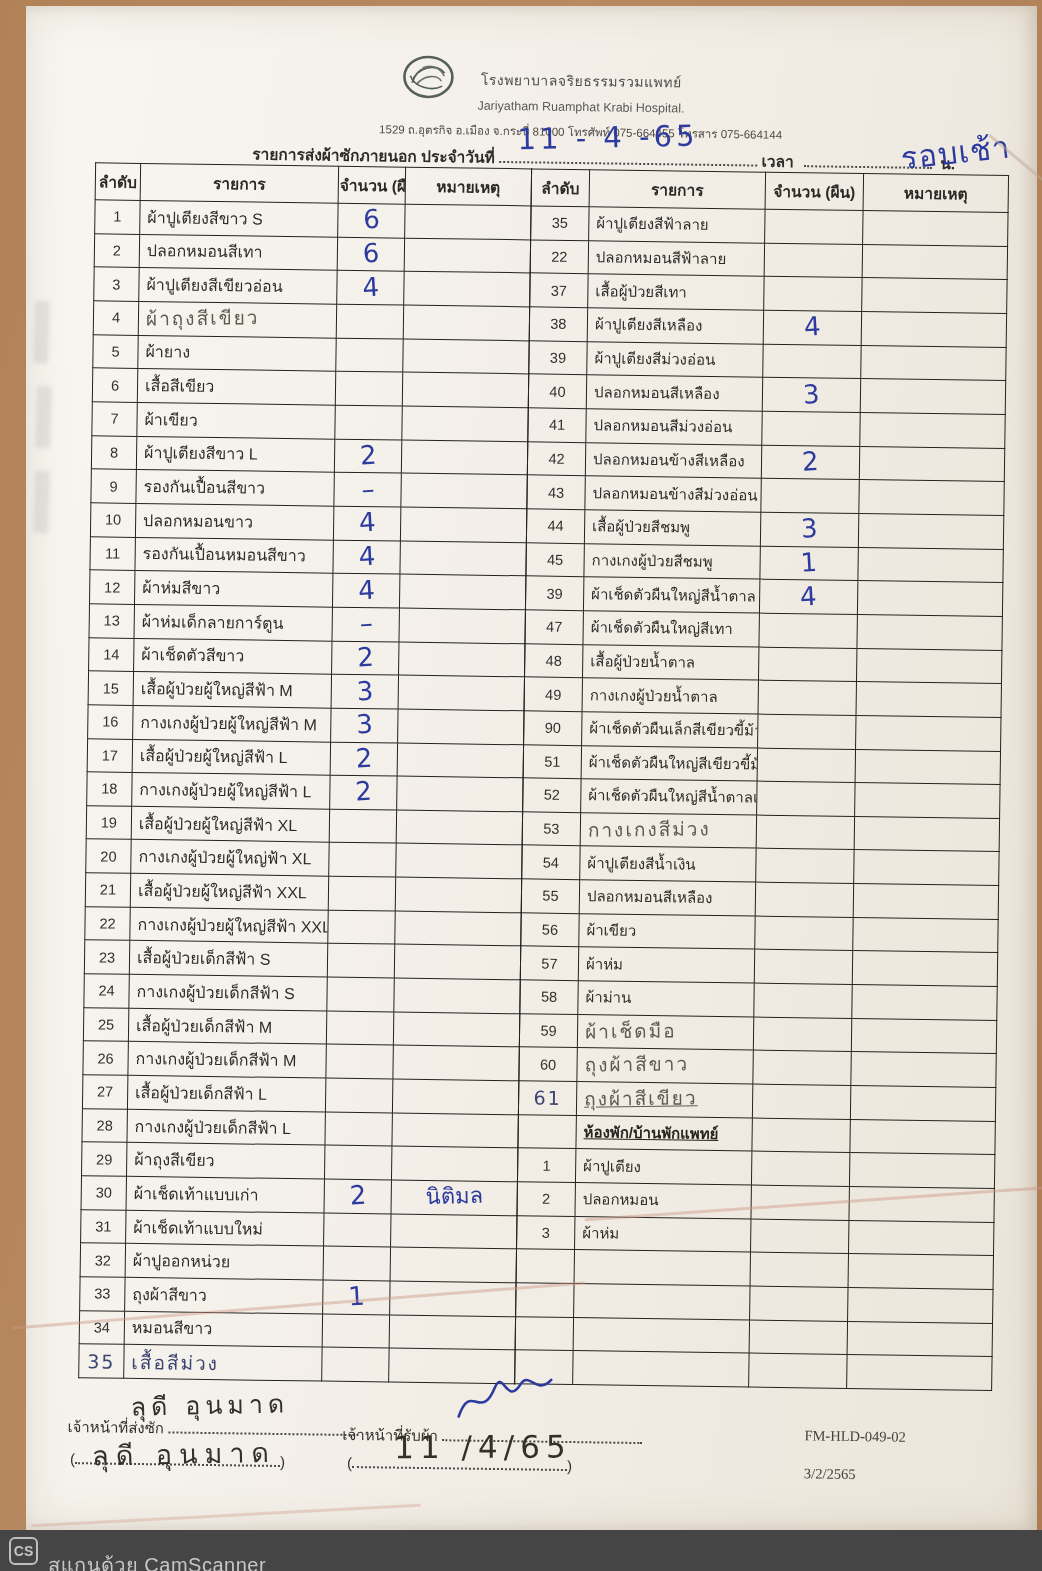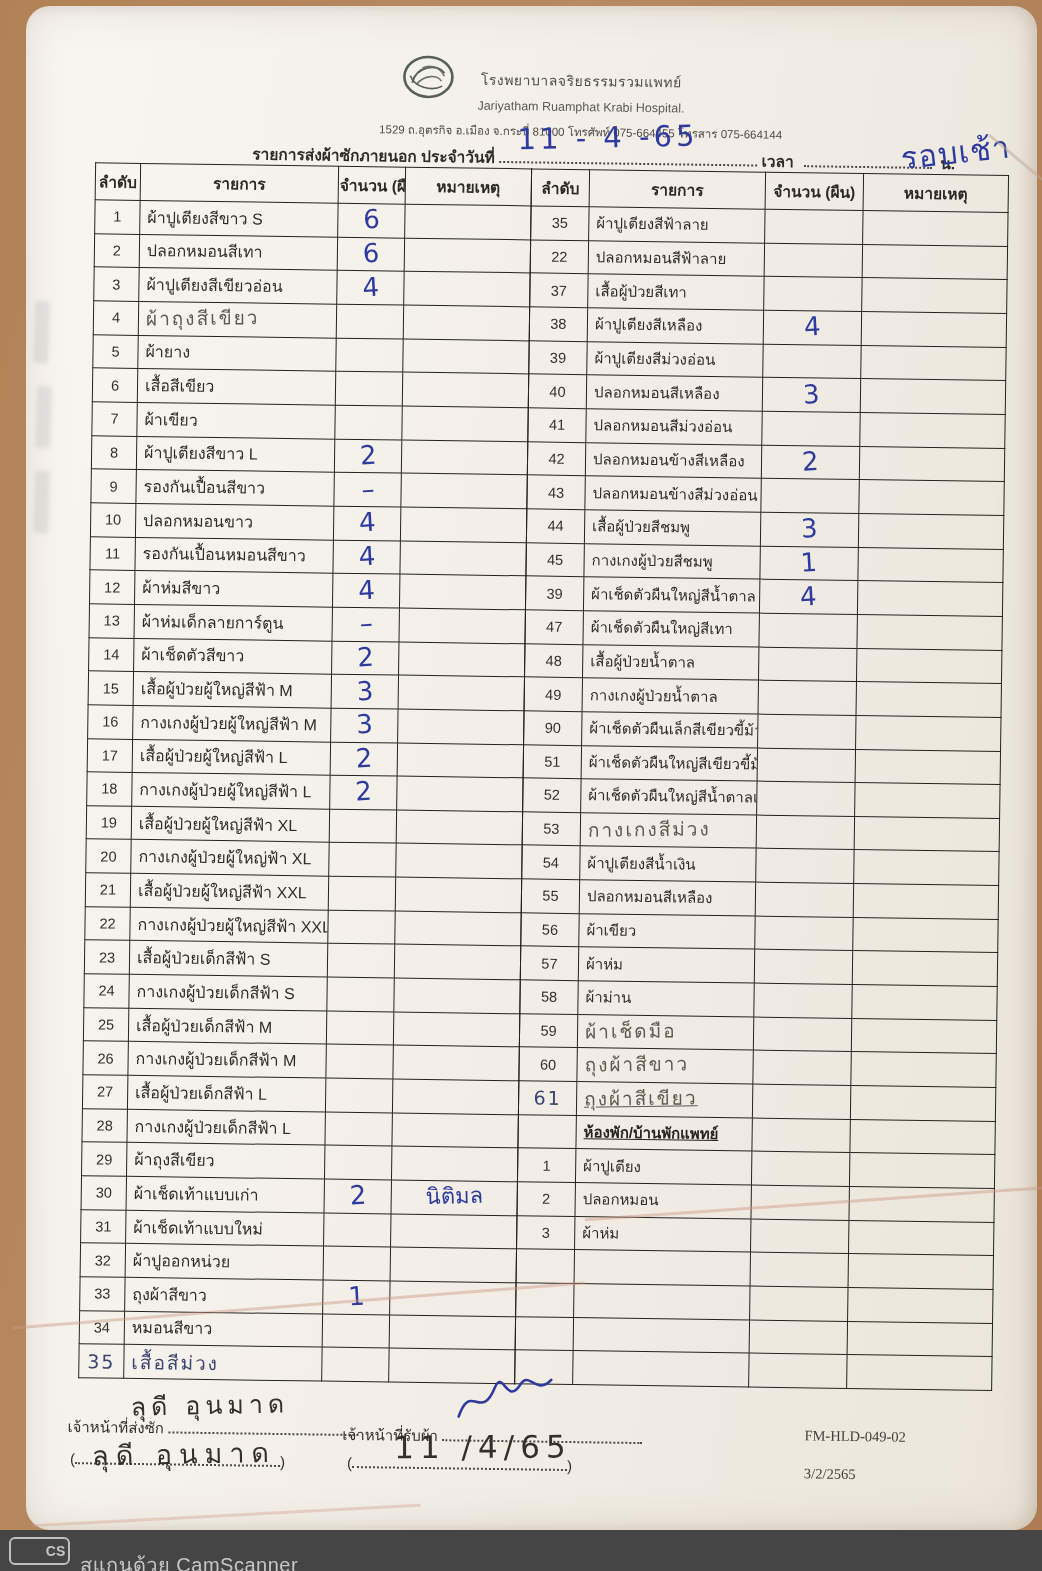--- a/index.html
+++ b/index.html
@@ -5,21 +5,20 @@
   html,body{margin:0;padding:0;}
   body{
     width:1042px;height:1571px;position:relative;overflow:hidden;
     background:linear-gradient(105deg,#b28257 0%,#b88a61 40%,#ad7c55 100%);
     font-family:"Liberation Sans",sans-serif;color:#2e2c28;
   }
   .paper{
     position:absolute;left:26px;top:6px;right:5px;bottom:41px;
     background:linear-gradient(100deg,#f8f6f1 0%,#f3efe8 45%,#ebe5da 100%);
     box-shadow:inset 0 0 46px rgba(120,90,60,.14), inset -6px 0 14px rgba(120,90,60,.18);
-    border-radius:24px;
   }
   .tilt{position:absolute;left:-26px;top:-6px;width:1042px;height:1571px;
     transform:rotate(.8deg);transform-origin:1005px 180px;}
   
   .hosp-lines{position:absolute;left:330px;top:76px;width:500px;text-align:center;color:#4a4f49;}
   .hosp-th{font-size:14px;letter-spacing:.5px;}
   .hosp-en{font-size:12.5px;margin-top:8px;color:#555a53;}
   .hosp-addr{font-size:11.5px;margin-top:9px;white-space:nowrap;color:#4e4a44;}
   .logo{position:absolute;left:400px;top:62px;}
   
@@ -65,21 +64,21 @@
   .crease{position:absolute;background:rgba(205,150,133,.45);height:2.5px;border-radius:2px;}
   .crease1{top:1298px;left:-15px;width:575px;transform:rotate(-4.5deg);}
   .crease2{top:1196px;left:558px;width:470px;transform:rotate(-4deg);}
   .crease3{top:1508px;left:5px;width:390px;transform:rotate(-3deg);background:rgba(205,150,133,.35);}
   .crease4{top:150px;left:955px;width:70px;transform:rotate(40deg);background:rgba(190,170,150,.5);}
   .smudge{position:absolute;width:15px;height:62px;background:rgba(95,95,110,.13);filter:blur(2px);transform:rotate(2deg);}
   
   .cs-bar{position:absolute;left:0;right:0;bottom:0;height:41px;background:#454545;
     display:flex;align-items:center;gap:10px;padding-left:9px;box-sizing:border-box;}
   .cs-badge{width:25px;height:24px;border:2.5px solid #bfbfbf;border-radius:6px;color:#c6c6c6;
-    font-size:14px;font-weight:bold;display:flex;align-items:center;justify-content:center;padding-left:32px;}
+    font-size:14px;font-weight:bold;display:flex;align-items:center;justify-content:center;}
   .cs-text{color:#c6c6c6;font-size:20px;letter-spacing:.5px;margin-top:28px;}
 </style>
 </head>
 <body>
 
 <div class="paper">
   <div class="tilt">
 
     <svg class="logo" width="54" height="46" viewBox="0 0 54 46">
       <ellipse cx="27" cy="23" rx="24" ry="20" fill="none" stroke="#566059" stroke-width="2.6"></ellipse>

